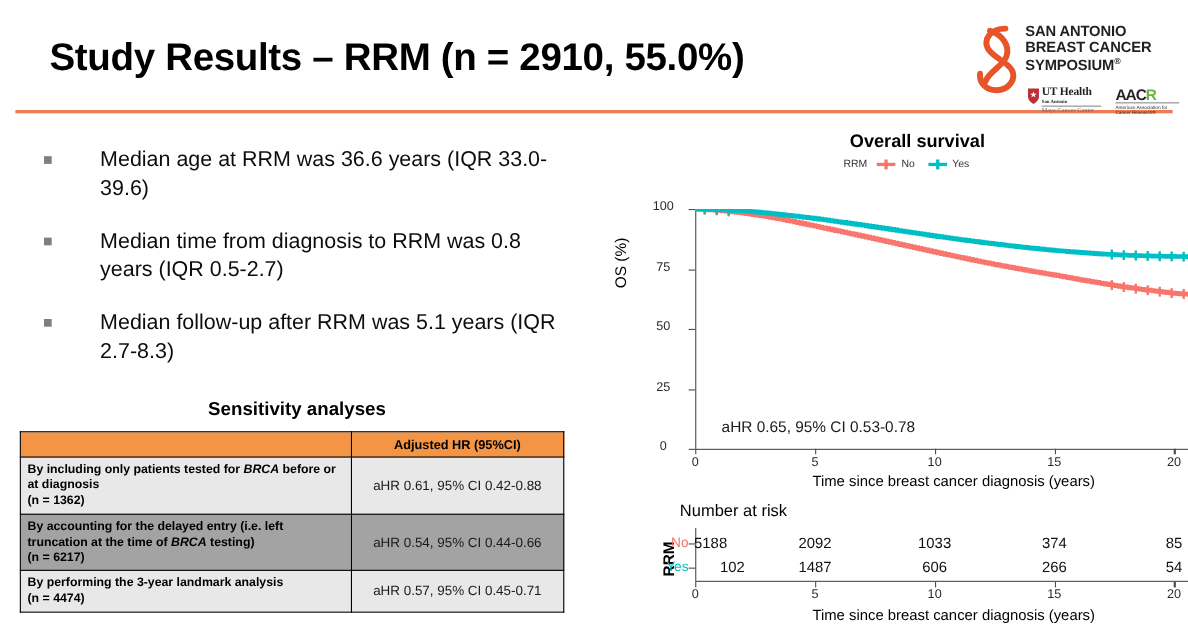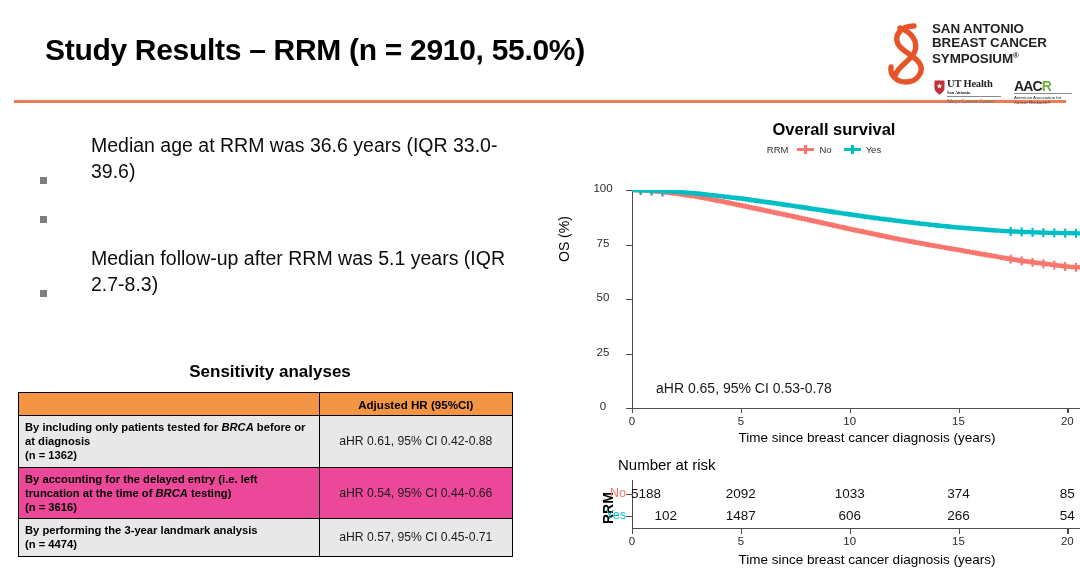--- a/index.html
+++ b/index.html
@@ -7,21 +7,21 @@
     width:1080px; height:580px;
     background:#ffffff;
     font-family:"Liberation Sans", sans-serif;
     position:relative;
     overflow:hidden;
     color:#000;
   }
   
   #slide-title {
     position:absolute; left:45px; top:33px;
-    font-size:30px; font-weight:bold; letter-spacing:-0.3px;
+    font-size:35px; font-weight:bold; letter-spacing:-0.3px;
     white-space:nowrap;
   }
   #header-rule {
     position:absolute; left:14px; top:100px; width:1052px; height:3px;
     background:#EE7C52;
   }
   
   #logo-block { position:absolute; left:884px; top:16px; width:192px; height:92px; }
   #logo-mark { position:absolute; left:0px; top:4px; width:46px; height:68px; }
   #logo-words {
@@ -43,21 +43,21 @@
   #aacr-logo { position:absolute; left:80px; top:0px; width:62px; }
   #aacr-word { position:absolute; left:0; top:0px; font-size:14px; font-weight:bold;
                letter-spacing:-0.9px; color:#231f20; }
   #aacr-word .g { color:#6cb33f; }
   #aacr-rule { position:absolute; left:0; top:15px; width:58px; height:0.6px; background:#8a8a8a; }
   #aacr-tag { position:absolute; left:0; top:17px; width:60px; font-size:4.3px;
               line-height:5px; color:#231f20; }
 
   
   #bullets { position:absolute; left:40px; top:132px; width:470px; }
-  .bullet-row { display:flex; margin-bottom:22px;align-items:flex-end; }
+  .bullet-row { display:flex; margin-bottom:22px; }
   .bullet-mark {
     width:7px; height:7px; background:#7f7f7f; margin-top:10px;
     flex:0 0 auto;
   }
   .bullet-text {
     margin-left:44px; font-size:19.5px; line-height:26px; color:#0d0d0d;
   }
   
   #table-caption {
     position:absolute; left:0; top:362px; width:540px; text-align:center;
@@ -75,21 +75,21 @@
   }
   #sens-table thead th.blank { background:#F49546; }
   #sens-table td.desc {
     font-size:11.2px; font-weight:bold; line-height:14.2px;
     padding:4px 5px 4px 6px; vertical-align:top;
   }
   #sens-table td.val {
     font-size:12.2px; text-align:center; vertical-align:middle; color:#1a1a1a;
   }
   #sens-table tr.shade td { background:#E8E8E8; }
-  #sens-table tr.plain td { background:#ec4899; }
+  #sens-table tr.plain td { background:#a3a3a3; }
   .ital { font-style:italic; }
 
   
   #plot { position:absolute; left:540px; top:112px; width:540px; height:468px; }
   #plot-title {
     position:absolute; left:0; top:8px; width:540px; text-align:center;
     font-size:16.5px; font-weight:bold; margin-left:24px;
   }
   #legend {
     position:absolute; left:0; top:32px; width:540px;
@@ -174,20 +174,21 @@
   </div>
 </div>
 
 <div id="bullets">
   <div class="bullet-row">
     <div class="bullet-mark"></div>
     <div class="bullet-text">Median age at RRM was 36.6 years (IQR 33.0-39.6)</div>
   </div>
   <div class="bullet-row">
     <div class="bullet-mark"></div>
+    <div class="bullet-text">Median time from diagnosis to RRM was 0.8 years (IQR 0.5-2.7)</div>
   </div>
   <div class="bullet-row">
     <div class="bullet-mark"></div>
     <div class="bullet-text">Median follow-up after RRM was 5.1 years (IQR 2.7-8.3)</div>
   </div>
 </div>
 
 <div id="table-caption">Sensitivity analyses</div>
 <table id="sens-table">
   <colgroup>
@@ -204,21 +205,21 @@
     <tr class="shade">
       <td class="desc">
         <span>By including only patients tested for </span><span class="ital">BRCA</span><span> before or at diagnosis</span><br>
         <span>(n = 1362)</span>
       </td>
       <td class="val">aHR 0.61, 95% CI 0.42-0.88</td>
     </tr>
     <tr class="plain">
       <td class="desc">
         <span>By accounting for the delayed entry (i.e. left truncation at the time of </span><span class="ital">BRCA</span><span> testing)</span><br>
-        <span>(n = 3616)</span>
+        <span>(n = 6217)</span>
       </td>
       <td class="val">aHR 0.54, 95% CI 0.44-0.66</td>
     </tr>
     <tr class="shade">
       <td class="desc">
         <span>By performing the 3-year landmark analysis</span><br>
         <span>(n = 4474)</span>
       </td>
       <td class="val">aHR 0.57, 95% CI 0.45-0.71</td>
     </tr>

